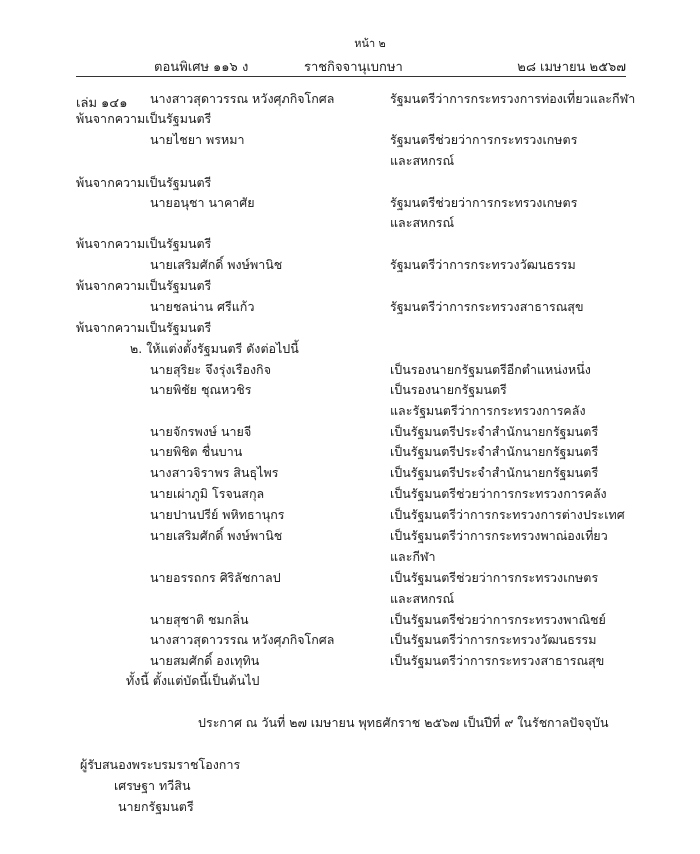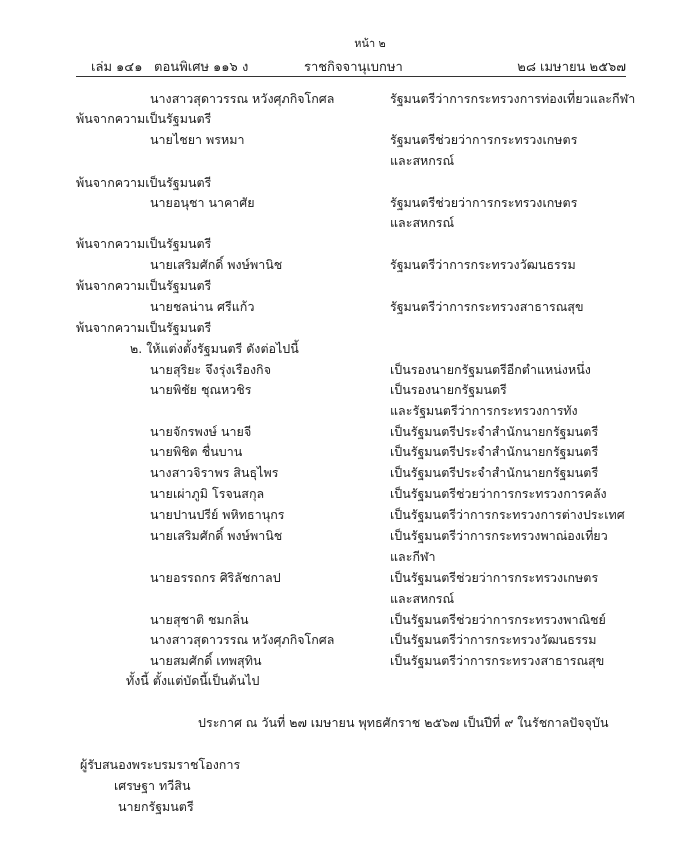--- a/index.html
+++ b/index.html
@@ -3,21 +3,21 @@
 <meta charset="utf-8">
 <style>
   html, body { margin: 0; padding: 0; background: #ffffff; }
   body {
     width: 700px; height: 854px; position: relative; overflow: hidden;
     font-family: "DejaVu Sans", sans-serif; color: #222222; font-size: 12.5px;
   }
   .page-number { position: absolute; top: 34px; left: 0; width: 700px; text-align: center; font-size: 11px; padding-left: 20px; }
   .header { position: absolute; top: 56px; left: 76px; width: 550px; height: 20px; border-bottom: 1.3px solid #333; font-size: 13px; }
   .header span { position: absolute; top: 0; white-space: nowrap; }
-  .h-vol { left: 15px; }
+  .h-vol { left: 0; margin-top: 36px; }
   .h-issue { left: 78px; }
   .h-gazette { left: 228px; }
   .h-date { right: 0; }
   .line { position: absolute; white-space: nowrap; line-height: 16px; }
   .col-name { left: 150px; }
   .col-pos { left: 390px; }
   .col-left { left: 76px; }
 </style>
 </head>
 <body>
@@ -52,21 +52,21 @@
 <div class="line col-pos" style="top:299px">รัฐมนตรีว่าการกระทรวงสาธารณสุข</div>
 <div class="line col-left" style="top:320px">พ้นจากความเป็นรัฐมนตรี</div>
 
 <div class="line" style="top:341px; left:130px">๒. ให้แต่งตั้งรัฐมนตรี ดังต่อไปนี้</div>
 
 <div class="line col-name" style="top:362px">นายสุริยะ จึงรุ่งเรืองกิจ</div>
 <div class="line col-pos" style="top:362px">เป็นรองนายกรัฐมนตรีอีกตำแหน่งหนึ่ง</div>
 
 <div class="line col-name" style="top:382px">นายพิชัย ชุณหวชิร</div>
 <div class="line col-pos" style="top:382px">เป็นรองนายกรัฐมนตรี</div>
-<div class="line col-pos" style="top:403px">และรัฐมนตรีว่าการกระทรวงการทัง</div>
+<div class="line col-pos" style="top:403px">และรัฐมนตรีว่าการกระทรวงการคลัง</div>
 
 <div class="line col-name" style="top:424px">นายจักรพงษ์ นายจี</div>
 <div class="line col-pos" style="top:424px">เป็นรัฐมนตรีประจำสำนักนายกรัฐมนตรี</div>
 
 <div class="line col-name" style="top:444px">นายพิชิต ชื่นบาน</div>
 <div class="line col-pos" style="top:444px">เป็นรัฐมนตรีประจำสำนักนายกรัฐมนตรี</div>
 
 <div class="line col-name" style="top:465px">นางสาวจิราพร สินธุไพร</div>
 <div class="line col-pos" style="top:465px">เป็นรัฐมนตรีประจำสำนักนายกรัฐมนตรี</div>
 
@@ -83,21 +83,21 @@
 <div class="line col-name" style="top:570px">นายอรรถกร ศิริลัชกาลป</div>
 <div class="line col-pos" style="top:570px">เป็นรัฐมนตรีช่วยว่าการกระทรวงเกษตร</div>
 <div class="line col-pos" style="top:591px">และสหกรณ์</div>
 
 <div class="line col-name" style="top:612px">นายสุชาติ ชมกลิ่น</div>
 <div class="line col-pos" style="top:612px">เป็นรัฐมนตรีช่วยว่าการกระทรวงพาณิชย์</div>
 
 <div class="line col-name" style="top:632px">นางสาวสุดาวรรณ หวังศุภกิจโกศล</div>
 <div class="line col-pos" style="top:632px">เป็นรัฐมนตรีว่าการกระทรวงวัฒนธรรม</div>
 
-<div class="line col-name" style="top:653px">นายสมศักดิ์ เทพสุทิน</div>
+<div class="line col-name" style="top:653px">นายสมศักดิ์ องเทุทิน</div>
 <div class="line col-pos" style="top:653px">เป็นรัฐมนตรีว่าการกระทรวงสาธารณสุข</div>
 
 <div class="line" style="top:673px; left:126px">ทั้งนี้ ตั้งแต่บัดนี้เป็นต้นไป</div>
 
 <div class="line" style="top:715px; left:198px">ประกาศ ณ วันที่ ๒๗ เมษายน พุทธศักราช ๒๕๖๗ เป็นปีที่ ๙ ในรัชกาลปัจจุบัน</div>
 
 <div class="line" style="top:757px; left:80px">ผู้รับสนองพระบรมราชโองการ</div>
 <div class="line" style="top:778px; left:114px">เศรษฐา ทวีสิน</div>
 <div class="line" style="top:799px; left:118px">นายกรัฐมนตรี</div>
 

